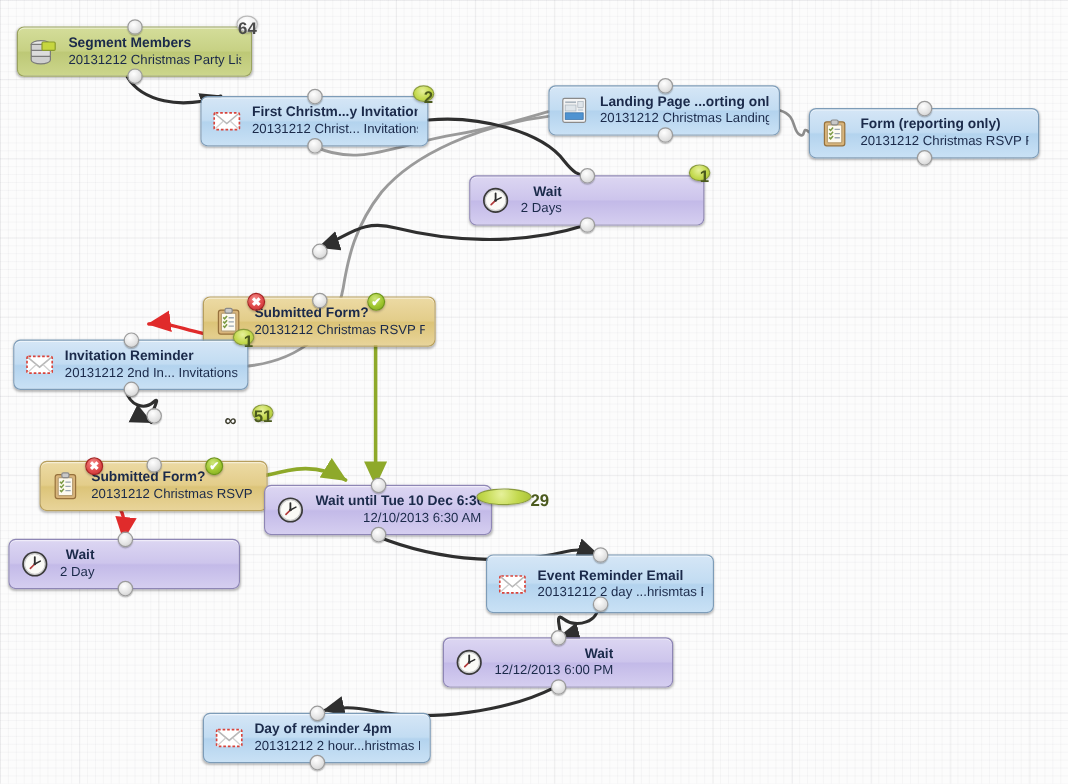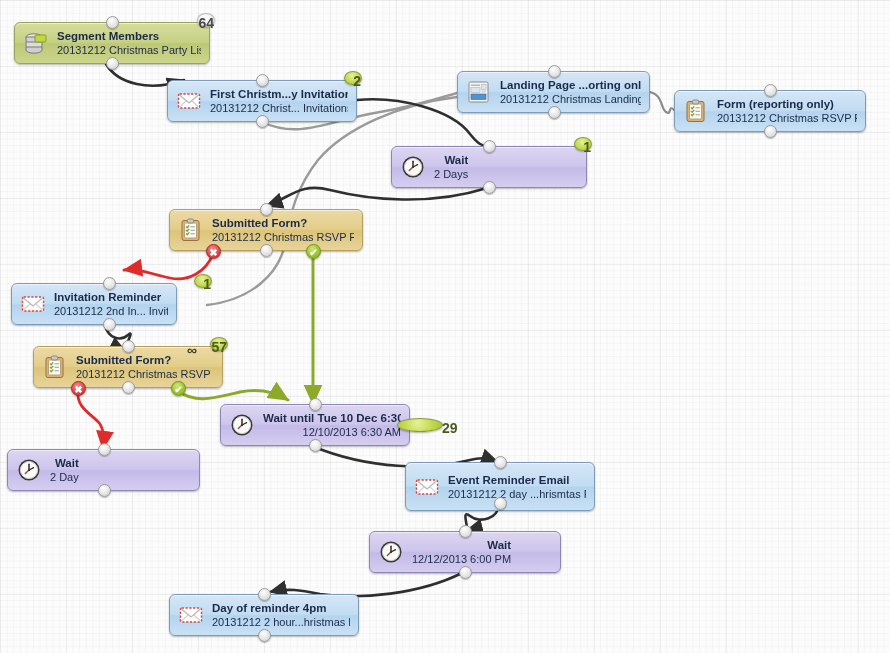--- a/index.html
+++ b/index.html
@@ -42,21 +42,21 @@
     font-size:11.5px;color:#1b2a4a;font-weight:bold;
     line-height:14px;white-space:nowrap;
   }
   .node .t2{
     font-size:11px;color:#1b2a4a;line-height:14px;white-space:nowrap;
   }
 
   .n-blue{background:linear-gradient(to bottom,#d5e6f6 0%,#c2dcf2 48%,#b3d3ee 52%,#c9e1f5 100%);border-color:#7d9cb8;}
   .n-purple{background:linear-gradient(to bottom,#dcd6f2 0%,#cdc5ec 48%,#c3bae8 52%,#d5cef0 100%);border-color:#8e86b5;text-align:right;}
   .n-green{background:linear-gradient(to bottom,#d4dd9a 0%,#c7d184 48%,#bdc876 52%,#ccd68c 100%);border-color:#9aa35e;}
-  .n-gold{background:linear-gradient(to bottom,#ecdaa4 0%,#e3cd8a 48%,#dcc478 52%,#e8d49a 100%);border-color:#b79f5d;}
+  .n-gold{background:linear-gradient(to bottom,#ecdaa4 0%,#e3cd8a 48%,#dcc478 52%,#e8d49a 100%);border-color:#b79f5d;margin-top:38px;}
 
   
   .badge{
     position:absolute;width:18px;height:14px;border-radius:50%;
     font-size:14px;line-height:18px;text-align:right;font-weight:bold;
     color:#4b5a1e;box-sizing:border-box;z-index:9;
     border:1px solid #8a9b3c;
     background:radial-gradient(circle at 45% 32%,#e6f19a 0%,#c3d94e 55%,#a9c235 100%);
     box-shadow:0 1px 2px rgba(0,0,0,.3);
   }
@@ -254,21 +254,21 @@
                 <path d="M12.5,16.8 h4.4"></path>
               </g>
             </g>
           </svg>
         </span>
         <span class="txt">
           <span class="t1">Submitted Form?</span>
           <span class="t2">20131212 Christmas RSVP Form</span>
         </span>
       </div>
-      <div class="node n-blue" style="left: 11px; top: 283px; width: 166px; height: 42px;">
+      <div class="node n-blue" style="left: 11px; top: 283px; width: 196px; height: 42px;">
         <span class="ico">
           <svg width="26" height="26" viewBox="0 0 26 26">
             <g>
               <rect x="2.5" y="6" width="21" height="14" rx="1.2" fill="#ffffff" stroke="#d8443c" stroke-width="1.4" stroke-dasharray="2.2,1.6"></rect>
               <path d="M3.5,7 L13,15 L22.5,7" fill="none" stroke="#b8b8b8" stroke-width="1.3"></path>
               <path d="M3.5,19 L10,13 M22.5,19 L16,13" fill="none" stroke="#d0d0d0" stroke-width="1.1"></path>
             </g>
           </svg>
         </span>
         <span class="txt">
@@ -412,22 +412,22 @@
       <div class="knob" style="left: 459px; top: 525px;"></div>
       <div class="knob" style="left: 459px; top: 566px;"></div>
       <div class="knob" style="left: 258px; top: 588px;"></div>
       <div class="knob" style="left: 258px; top: 629px;"></div>
     </div>
   <div id="marker-layer">
       <div class="badge gray" style="left: 197px; top: 13px;">64</div>
       <div class="badge" style="left: 344px; top: 71px;">2</div>
       <div class="badge" style="left: 574px; top: 137px;">1</div>
       <div class="badge" style="left: 194px; top: 274px;">1</div>
-      <div class="badge" style="left: 210px; top: 337px;">57</div>
+      <div class="badge" style="left: 210px; top: 337px;">51</div>
       <div class="infinity" style="left: 187px; top: 342px;">∞</div>
-      <div class="badge" style="left: 397px; top: 418px; padding-left: 44px;">29</div>
+      <div class="badge" style="left: 397px; top: 407px; padding-left: 44px;">29</div>
       <div class="mark no" style="left: 206px; top: 244px;">✖</div>
       <div class="mark yes" style="left: 306px; top: 244px;">✔</div>
       <div class="mark no" style="left: 71px; top: 381px;">✖</div>
       <div class="mark yes" style="left: 171px; top: 381px;">✔</div>
     </div>
 
 </div>
 
 </body></html>

